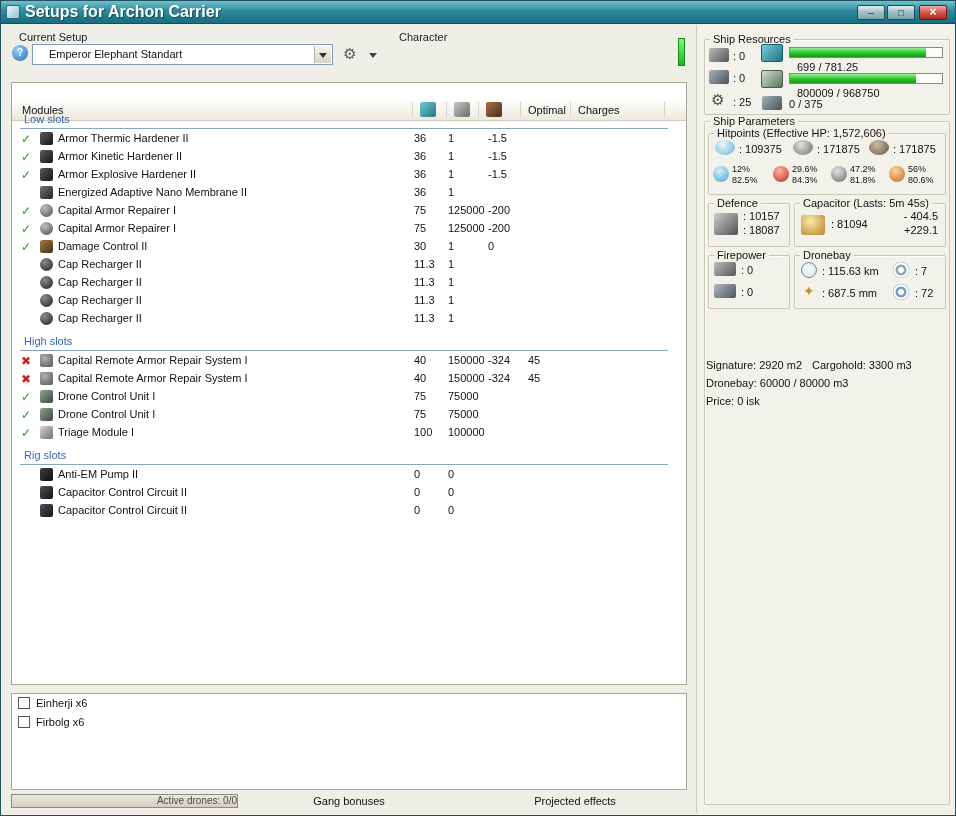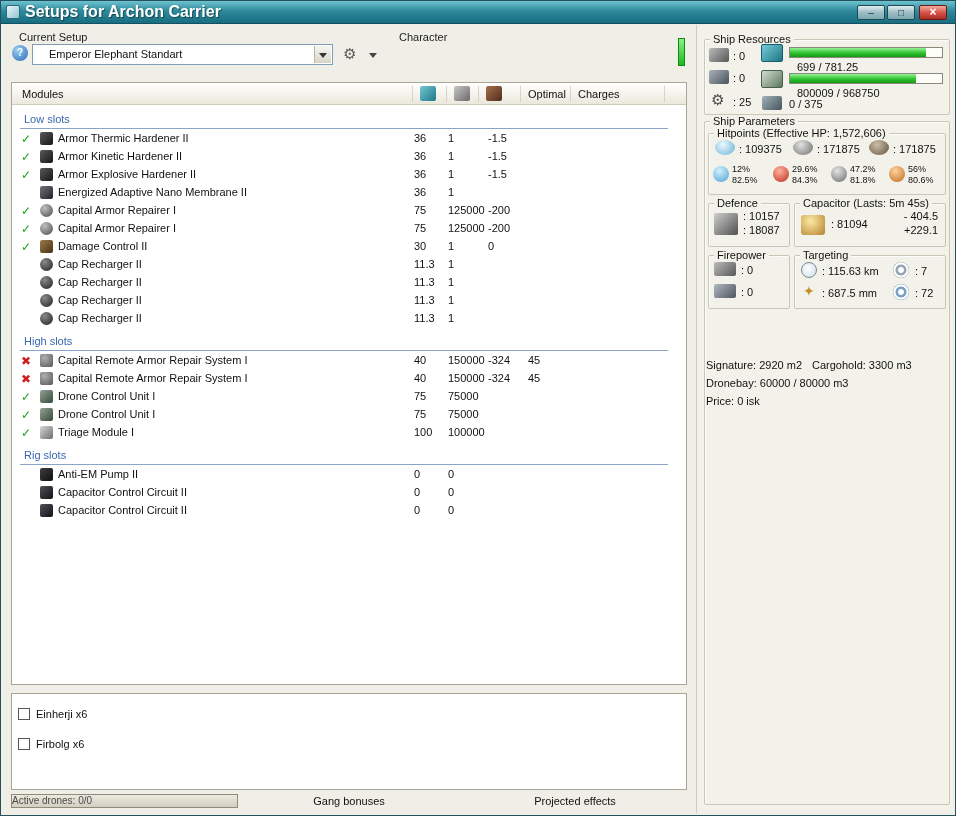--- a/index.html
+++ b/index.html
@@ -25,21 +25,21 @@
   .combo-arrow{position:absolute;right:1px;top:1px;bottom:1px;width:17px;background:linear-gradient(#f6f5f0,#d8d5c6);border-left:1px solid #b8b5a5}
   .combo-arrow::before{content:"";position:absolute;left:4px;top:7px;border:4px solid transparent;border-top:5px solid #333}
   #tools-btn{position:absolute;left:338px;top:43px;width:42px;height:21px}
   #tools-btn .gear{position:absolute;left:4px;top:1px;font-size:15px;color:#5a5a5a}
   #tools-btn .gear::before{content:"⚙"}
   #tools-btn .drop{position:absolute;right:4px;top:9px;border:4px solid transparent;border-top:5px solid #444}
   #char-indicator{position:absolute;left:677px;top:37px;width:7px;height:28px;background:linear-gradient(#8af08a,#1fbb1f);border:1px solid #128a12}
 
   
   #modules{position:absolute;left:10px;top:81px;width:676px;height:603px;background:#fff;border:1px solid #a9a695}
-  #modules-header{position:absolute;left:0;top:0;right:0;height:22px;background:linear-gradient(#ffffff,#ebe8dc);border-bottom:1px solid #cfccbd}
+  #modules-header{position:absolute;left:0;top:16px;right:0;height:22px;background:linear-gradient(#ffffff,#ebe8dc);border-bottom:1px solid #cfccbd}
   #modules-header .htxt{position:absolute;top:5px;white-space:nowrap}
   .hsep{position:absolute;top:3px;width:1px;height:16px;background:#d8d5c8}
   .hico{position:absolute;top:3px;width:16px;height:15px;border-radius:2px}
   .hico.hcpu{background:linear-gradient(135deg,#74c7d2,#1f7787)}
   .hico.hpg{background:linear-gradient(135deg,#c6c6c6,#6a6a6a)}
   .hico.hcap{background:linear-gradient(135deg,#a6714f,#4e2c18)}
   #modules-body{position:absolute;left:0;top:22px;right:0;bottom:0;overflow:hidden}
   .msec{position:relative;height:20px;margin:4px 18px 0 8px;border-bottom:1px solid #8aa4c8}
   .msec-t{position:absolute;left:4px;top:4px;color:#3a66b0}
   .mrow{position:relative;height:18px}
@@ -56,24 +56,24 @@
   .damage-control-icon{background:linear-gradient(135deg,#a07c48,#463018)}
   .cap-recharger-icon{background:radial-gradient(circle at 35% 30%,#8a8a8a,#1e1e1e);border-radius:50%}
   .remote-repair-icon{background:radial-gradient(circle at 35% 30%,#b0b0b0,#565656)}
   .drone-control-icon{background:linear-gradient(135deg,#93a393,#39493b)}
   .triage-icon{background:linear-gradient(135deg,#d6d6d6,#6e6e6e)}
   .anti-em-pump-icon{background:linear-gradient(135deg,#3f3f3f,#0e0e0e)}
   .cap-circuit-icon{background:linear-gradient(135deg,#50505a,#121218)}
 
   
   #drones{position:absolute;left:10px;top:692px;width:676px;height:97px;background:#fff;border:1px solid #a9a695}
-  .drow{position:relative;height:17px;margin-top:13px}
+  .drow{position:relative;height:17px;margin-top:2px}
   .cb{position:absolute;left:6px;top:1px;width:12px;height:12px;background:#fff;border:1px solid #565656}
   .dlabel{position:absolute;left:24px;top:1px;white-space:nowrap}
-  #active-drones{position:absolute;left:10px;top:793px;width:227px;height:14px;border:1px solid #8e8b7d;background:linear-gradient(#ecead e0,#d2cfc0);background:linear-gradient(#eceade,#d2cfc0);color:#4a4a4a;text-align:left;line-height:12px;font-size:10px}
+  #active-drones{position:absolute;left:10px;top:793px;width:227px;height:14px;border:1px solid #8e8b7d;background:linear-gradient(#ecead e0,#d2cfc0);background:linear-gradient(#eceade,#d2cfc0);color:#4a4a4a;text-align:right;line-height:12px;font-size:10px}
   #gang-bonuses{position:absolute;left:288px;top:794px;width:120px;text-align:center}
   #projected-effects{position:absolute;left:508px;top:794px;width:132px;text-align:center}
 
   
   #right{position:absolute;left:695px;top:24px;width:257px;height:788px;background:#f3f2ea;border-left:1px solid #cfccbe}
   .group{position:absolute;border:1px solid #c9c6b6;border-radius:2px;box-shadow:inset 1px 1px 0 rgba(255,255,255,.75)}
   .glabel{position:absolute;top:-7px;left:5px;background:#f3f2ea;padding:0 3px;white-space:nowrap}
   .val{position:absolute;white-space:nowrap}
   .small{font-size:9px}
   .ico{position:absolute;border-radius:2px}
@@ -426,21 +426,21 @@
 
     <div class="group" style="left:11px;top:230px;width:82px;height:54px">
       <span class="glabel">Firepower</span>
       <span class="ico turret" style="left:5px;top:6px;width:22px;height:14px"></span>
       <span class="val" style="left:32px;top:8px">: 0</span>
       <span class="ico missile" style="left:5px;top:28px;width:22px;height:14px"></span>
       <span class="val" style="left:32px;top:30px">: 0</span>
     </div>
 
     <div class="group" style="left:97px;top:230px;width:152px;height:54px">
-      <span class="glabel">Targeting</span>
+      <span class="glabel">Dronebay</span>
       <span class="ico range" style="left:6px;top:6px;width:16px;height:16px"></span>
       <span class="val" style="left:27px;top:9px">: 115.63 km</span>
       <span class="ico locks" style="left:98px;top:6px;width:16px;height:16px"></span>
       <span class="val" style="left:120px;top:9px">: 7</span>
       <span class="ico scanres" style="left:6px;top:28px;width:16px;height:16px"></span>
       <span class="val" style="left:27px;top:31px">: 687.5 mm</span>
       <span class="ico sensor" style="left:98px;top:28px;width:16px;height:16px"></span>
       <span class="val" style="left:120px;top:31px">: 72</span>
     </div>
 

